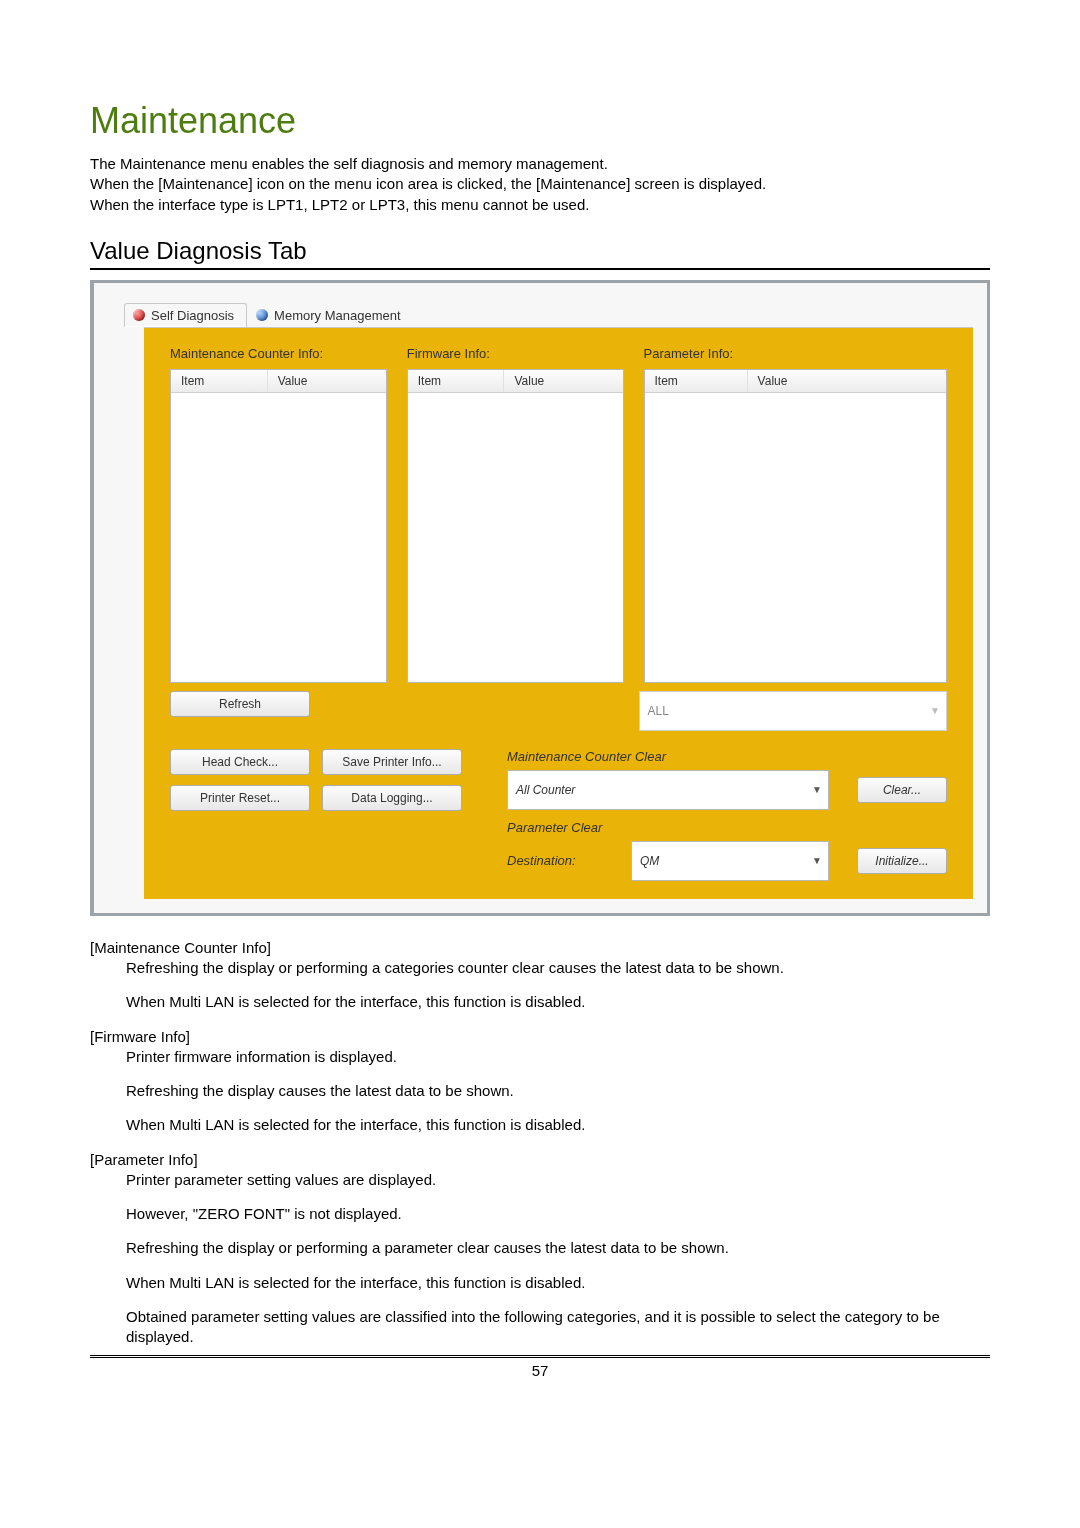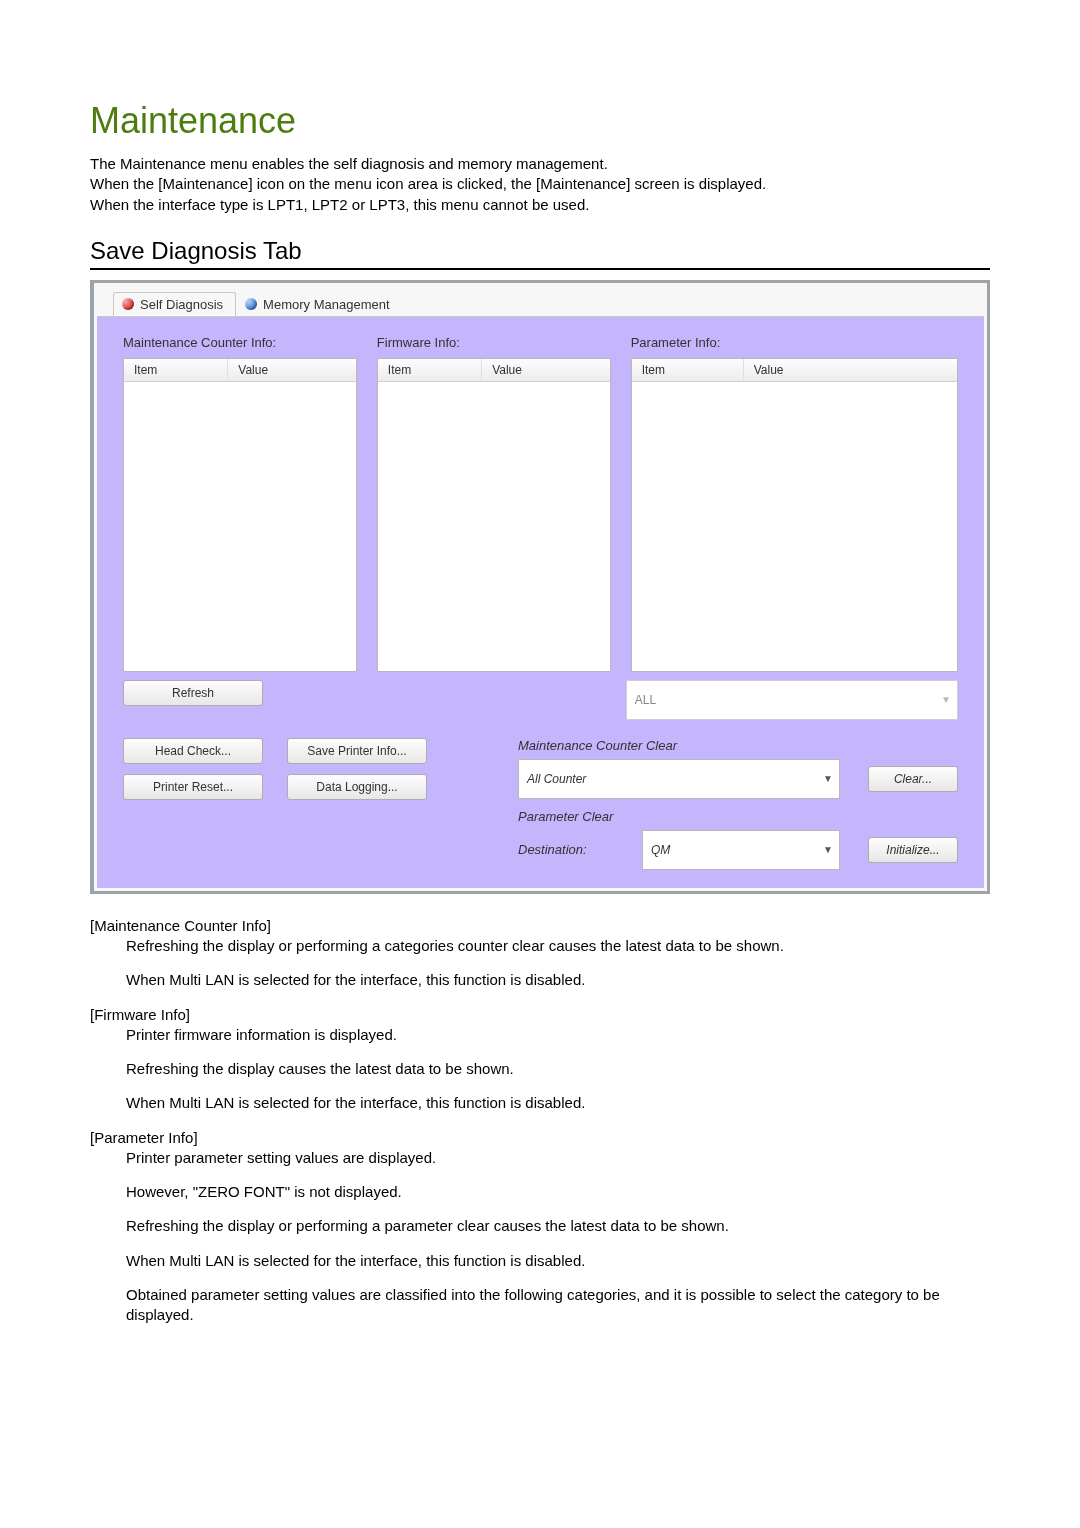--- a/index.html
+++ b/index.html
@@ -36,21 +36,21 @@
   
   .panel-outer {
     border: 3px solid #9ca3a9;
     border-left-width: 4px;
     border-top-width: 3px;
     margin-top: 10px;
     background: #f7f7f7;
   }
   .panel-inner {
     background: #f7f7f7;
-    padding: 3px;
+    padding: 14px;
   }
   .tabstrip {
     display: flex;
     align-items: flex-end;
     height: 30px;
     padding: 2px 0 0 16px;
     background: #f7f7f7;
   }
   .tab {
     display: flex;
@@ -73,21 +73,22 @@
   .tab .dot {
     width: 12px; height: 12px; border-radius: 50%;
     display: inline-block;
     box-shadow: inset -1px -1px 2px rgba(0,0,0,.3), inset 1px 1px 2px rgba(255,255,255,.6);
   }
   .dot.red { background: radial-gradient(circle at 35% 35%, #ff9b9b, #cc2b2b 70%); }
   .dot.blue { background: radial-gradient(circle at 35% 35%, #a9d0ff, #3a6fbf 70%); }
   .tabcontent {
     border-top: 1px solid #c8c8c8;
     padding: 18px 26px 18px 26px;
-    background: #c4b5fd;
+    background: #eab308;
+    margin-left: 36px;
   }
   .three-col {
     display: flex;
     gap: 20px;
   }
   .col {
     flex: 1;
     display: flex;
     flex-direction: column;
   }
@@ -167,21 +168,21 @@
     gap: 18px;
     margin-top: 18px;
   }
   .btnrow .group-left {
     display: flex;
     flex-direction: column;
     gap: 10px;
   }
   .btnrow .group-left .pair {
     display: flex;
-    gap: 24px;
+    gap: 12px;
   }
 
   .group-right {
     margin-left: auto;
     width: 440px;
     font-style: italic;
   }
   .gr-title {
     font-size: 13px;
     color: #333;
@@ -216,21 +217,21 @@
 </head>
 <body>
 
 <div class="page">
   <h1 class="title">Maintenance</h1>
 
   <p class="intro" style="white-space:pre-line;">The Maintenance menu enables the self diagnosis and memory management.
 When the [Maintenance] icon on the menu icon area is clicked, the [Maintenance] screen is displayed.
 When the interface type is LPT1, LPT2 or LPT3, this menu cannot be used.</p>
 
-  <h2 class="subhead">Save Diagnosis Tab</h2>
+  <h2 class="subhead">Value Diagnosis Tab</h2>
 
   <div class="panel-outer">
     <div class="panel-inner">
       <div class="tabstrip">
         <div class="tab active">
           <span class="dot red"></span>
           <span>Self Diagnosis</span>
         </div>
         <div class="tab">
           <span class="dot blue"></span>
@@ -334,13 +335,14 @@
     <p class="dbody">When Multi LAN is selected for the interface, this function is disabled.</p>
 
     <p class="dterm">[Parameter Info]</p>
     <p class="dbody">Printer parameter setting values are displayed.</p>
     <p class="dbody">However, "ZERO FONT" is not displayed.</p>
     <p class="dbody">Refreshing the display or performing a parameter clear causes the latest data to be shown.</p>
     <p class="dbody">When Multi LAN is selected for the interface, this function is disabled.</p>
     <p class="dbody" style="margin-bottom:0;">Obtained parameter setting values are classified into the following categories, and it is possible to select the category to be displayed.</p>
   </div>
 
+  <div class="footer-line">57</div>
 </div>
 
 </body></html>

